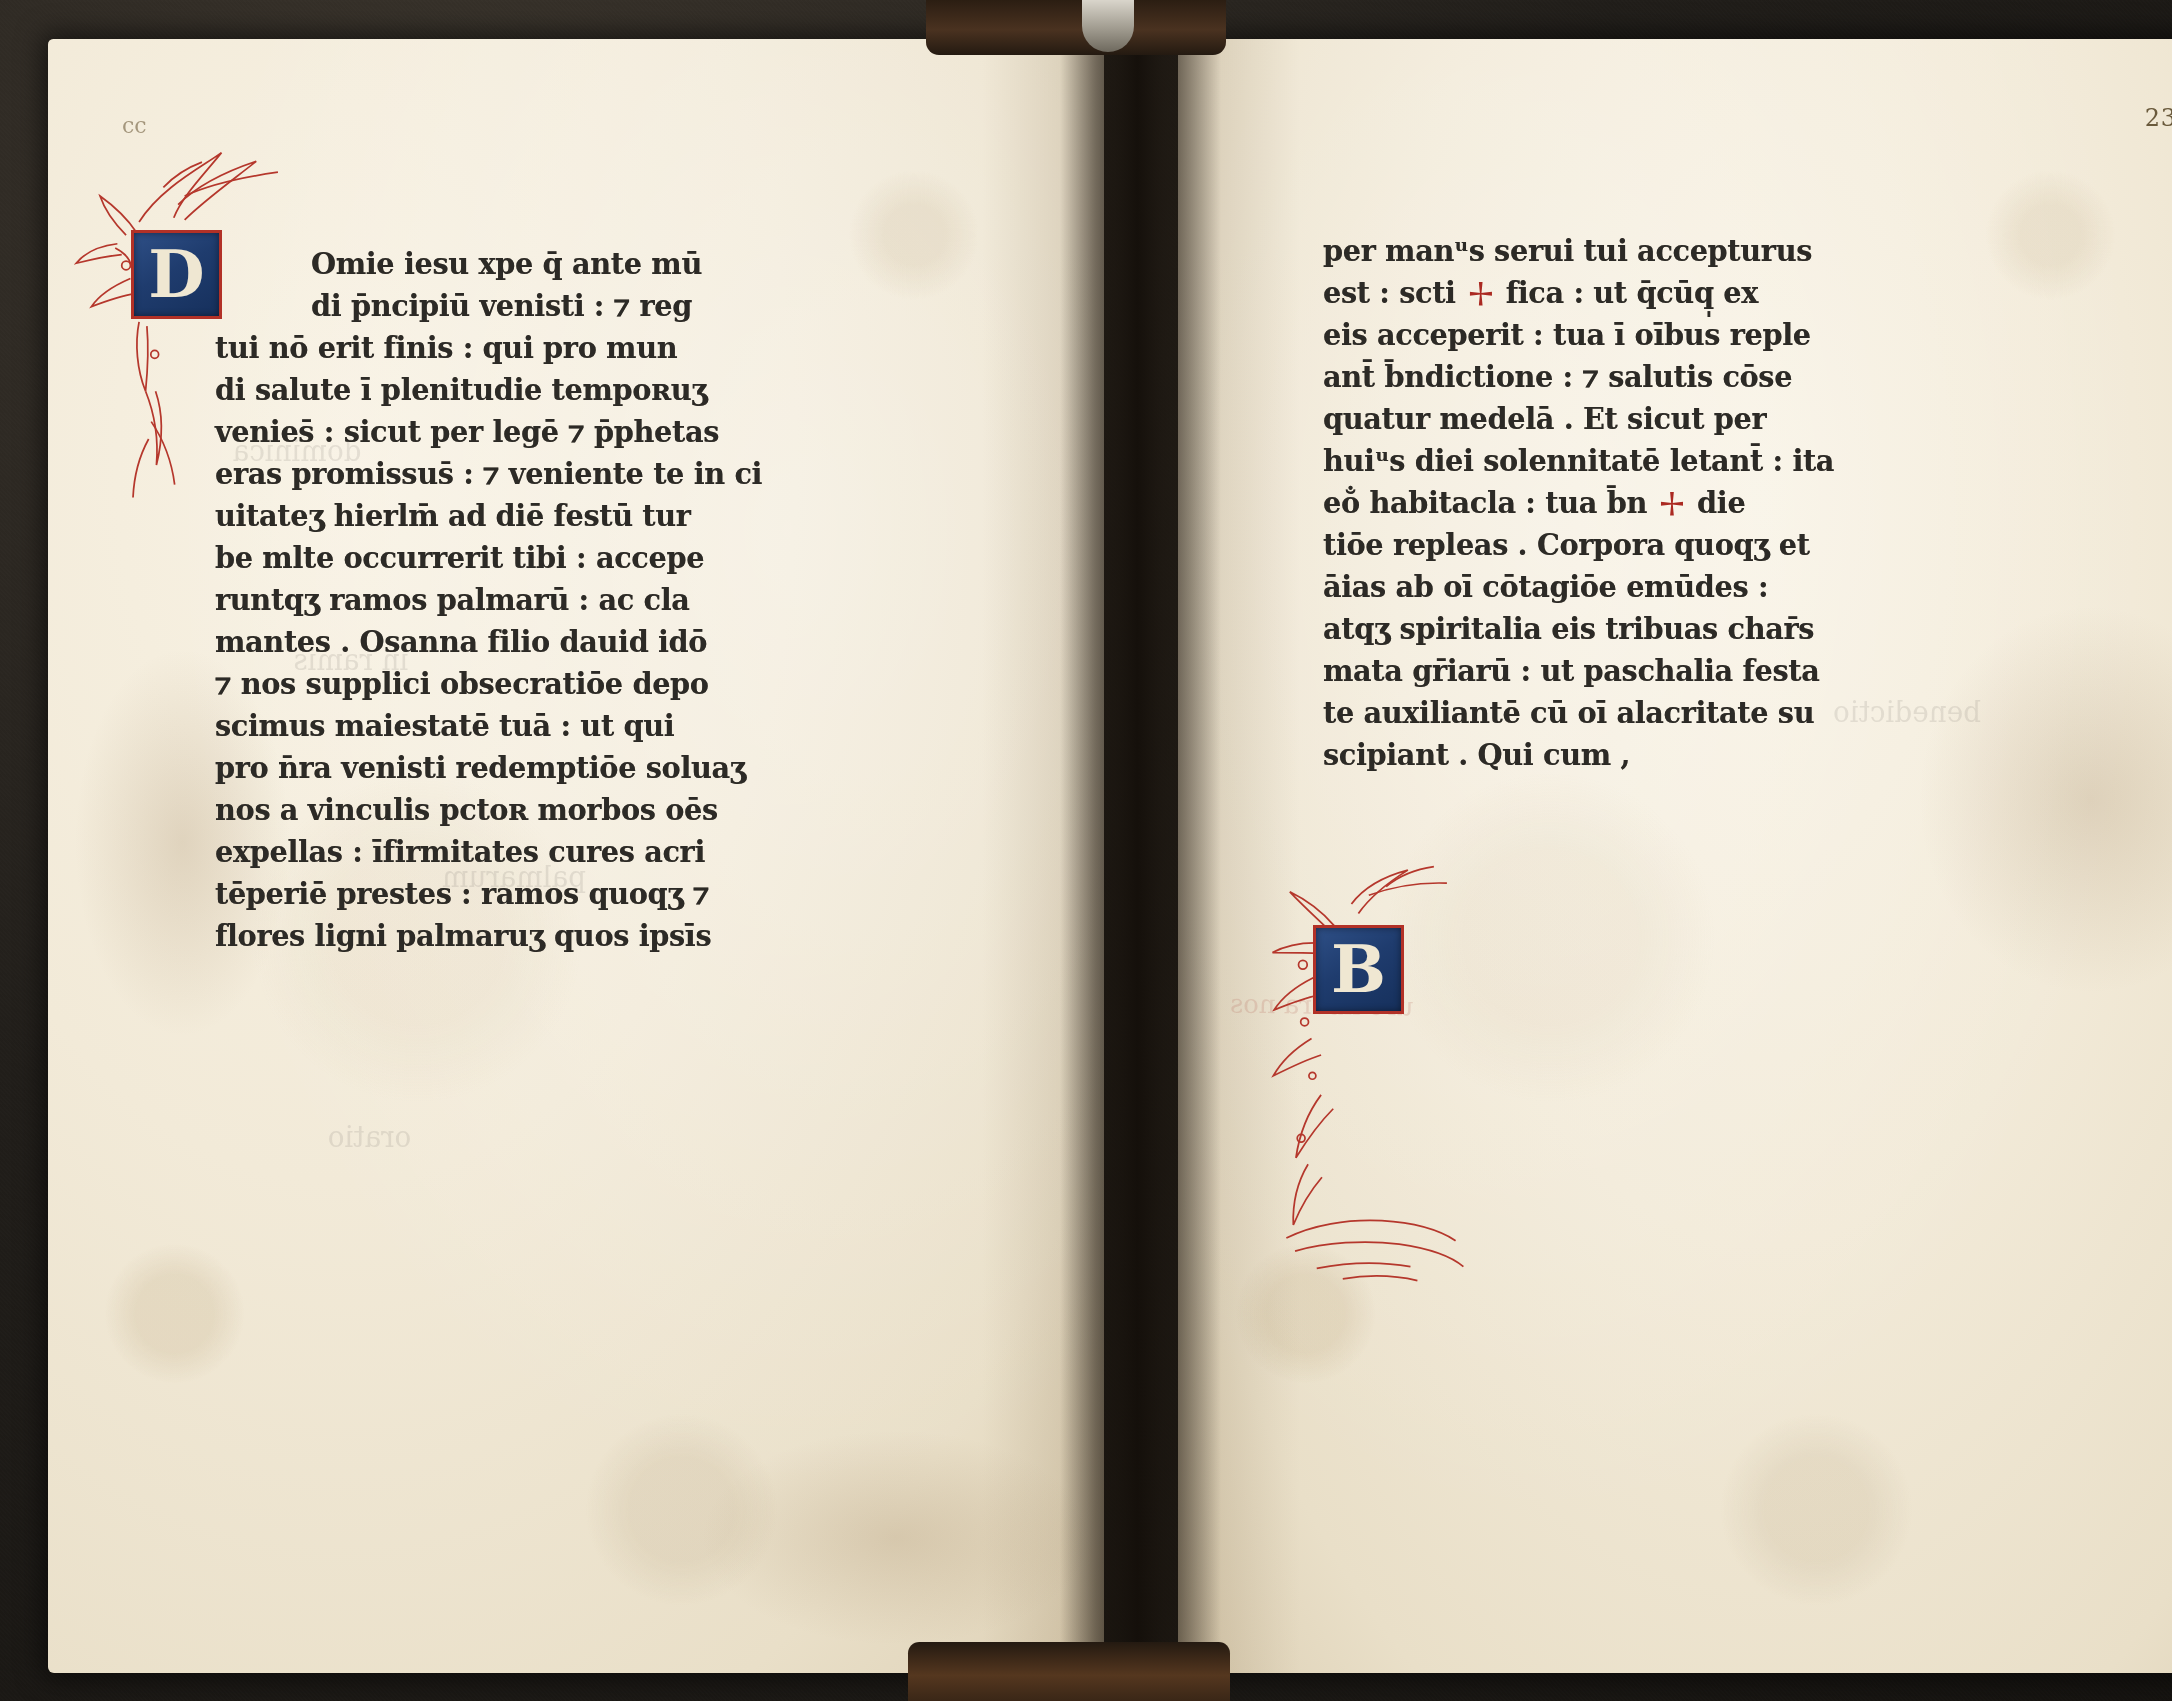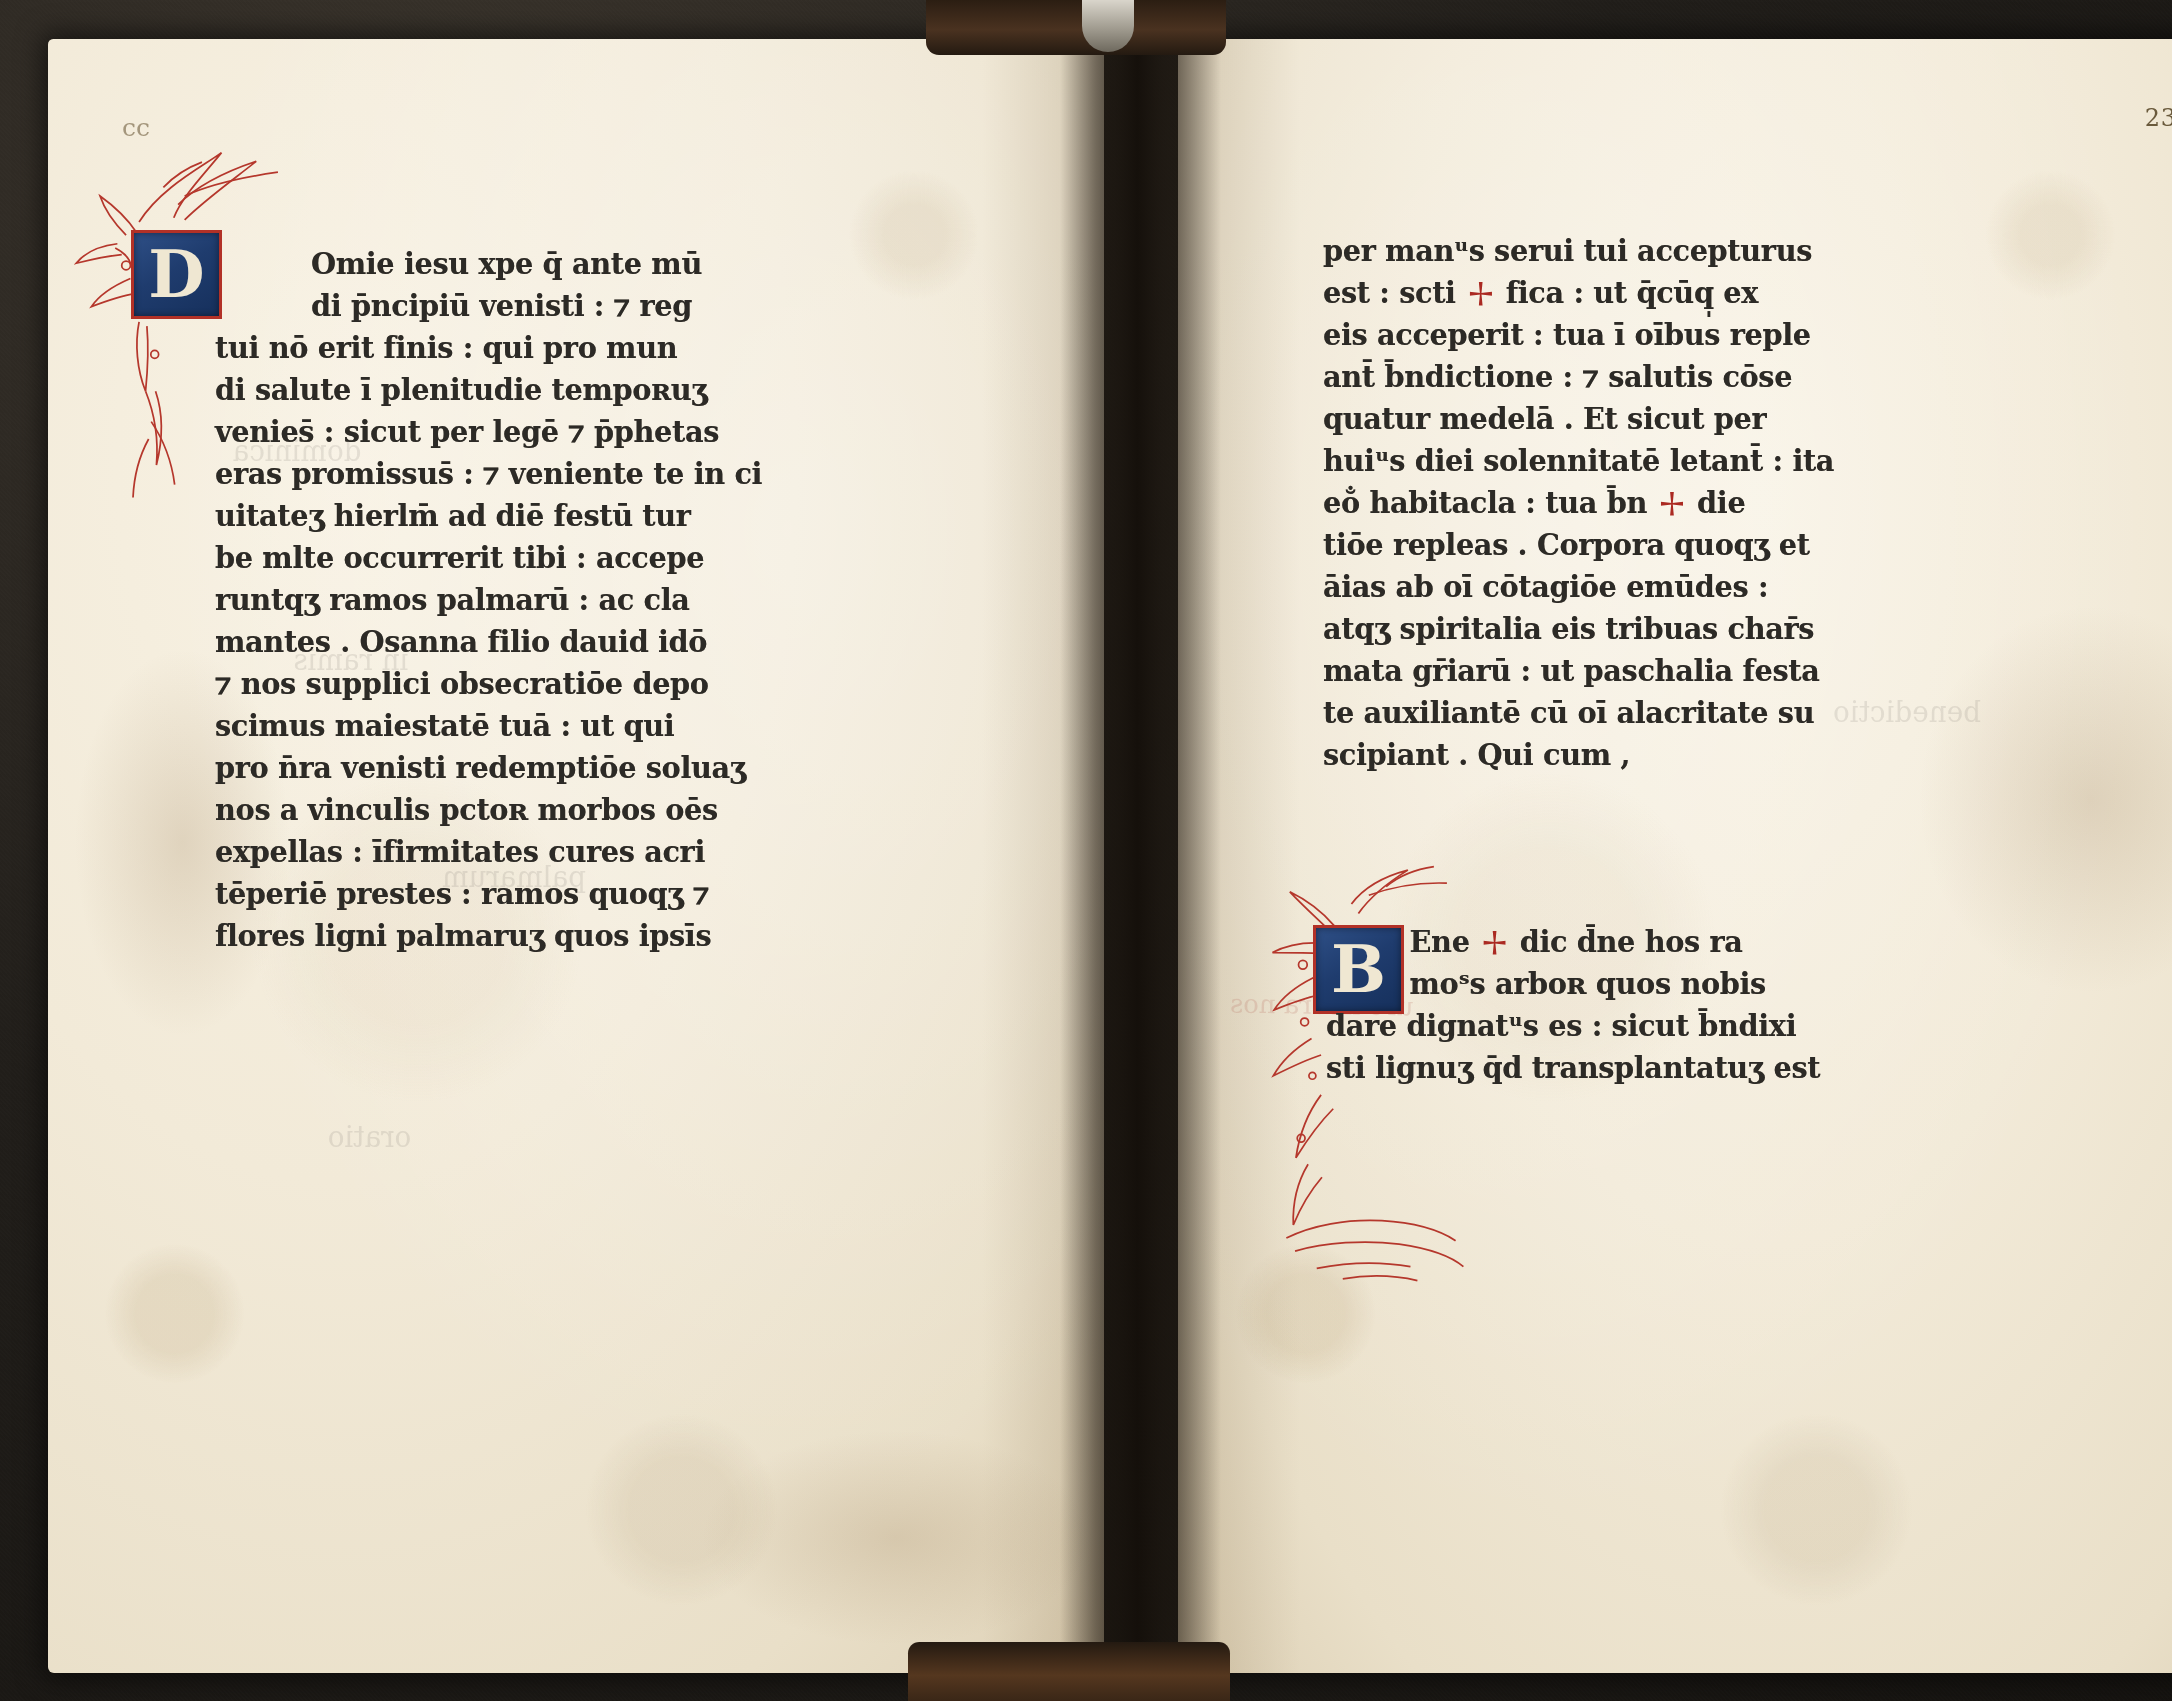--- a/index.html
+++ b/index.html
@@ -231,21 +231,21 @@
     font-size: 24px;
     color: #6a5a3c;
     letter-spacing: 0.9px;
   }
   .marginalia {
     position: absolute;
     z-index: 3;
     left: 74px;
     top: 74px;
     font-family: "DejaVu Serif", serif;
-    font-size: 25px;
+    font-size: 22px;
     color: #8a7a5d;
     opacity: .75;
   }
   
   .offset-red {
     position: absolute;
     z-index: 1;
     color: rgba(170,70,55,0.16);
     font-family: "DejaVu Serif", serif;
     font-size: 26px;
@@ -373,30 +373,20 @@
         <path d="M200 1024 C 260 1014, 320 1016, 372 1028"></path>
         <circle cx="108" cy="300" r="10"></circle>
         <circle cx="112" cy="432" r="9"></circle>
         <circle cx="130" cy="556" r="8"></circle>
         <circle cx="104" cy="700" r="9"></circle>
       </g>
     </svg>
 
     <div class="initial init-right">B</div>
 
-    <div class="textblock" style="left:148px; top:882px; width:739px;">
-      <div class="line indent-initial2">
-        <span>Ene</span>
-        <span class="cross flare"></span>
-        <span>dic d̄ne hos ra</span>
-      </div>
-      <div class="line indent-initial2">moˢs arboʀ quos nobis</div>
-      <div class="line">dare dignatᵘs es : sicut b̄ndixi</div>
-      <div class="line">sti lignuʒ q̄d transplantatuʒ est</div>
-    </div>
 
     <div class="edge-wear" style="left:739px; top:565px; width:348px; height:391px;"></div>
   </div>
 
   <div class="spine"></div>
   <div class="spine-top-leather"></div>
   <div class="spine-bottom-leather"></div>
   <div class="clasp"></div>
 </div>
 

